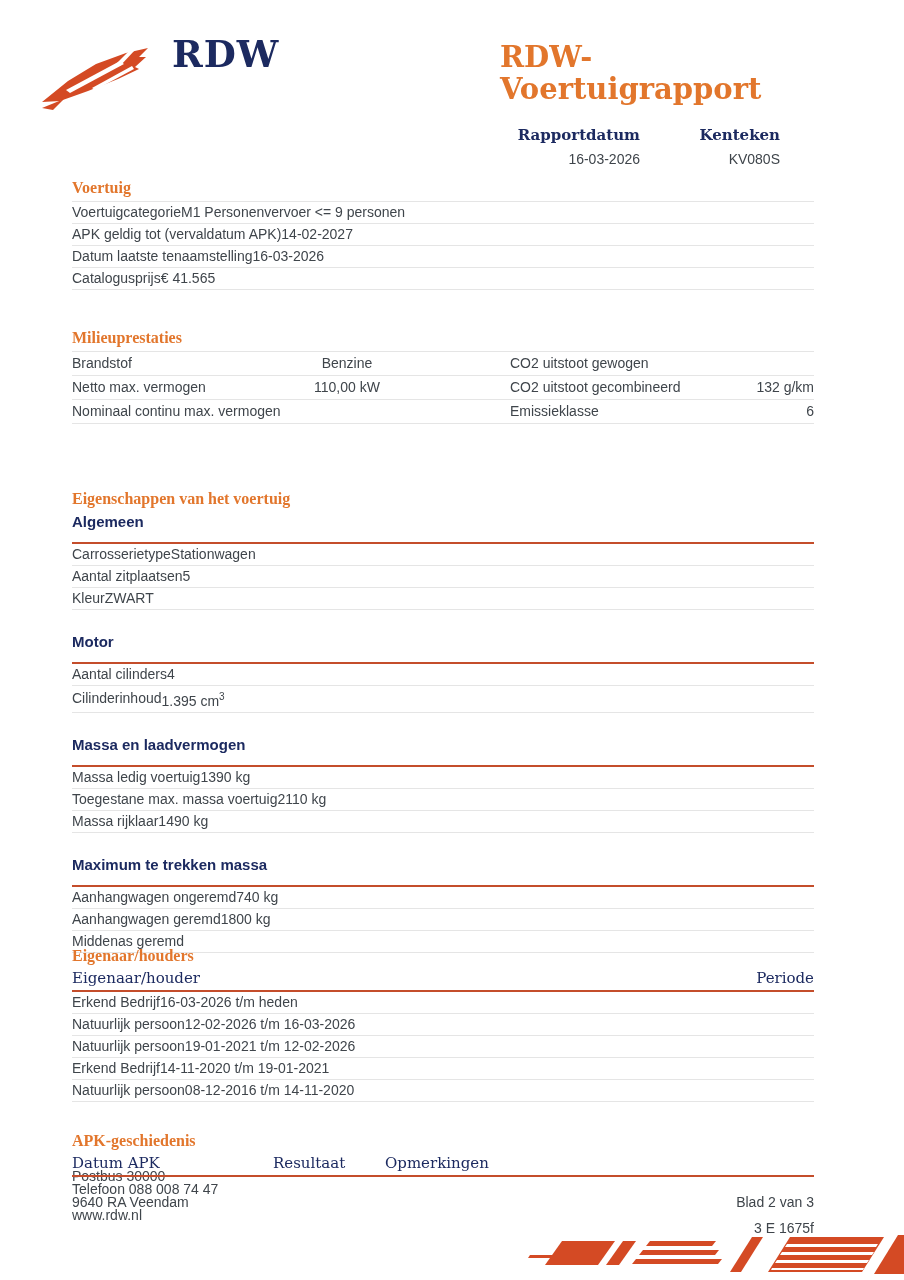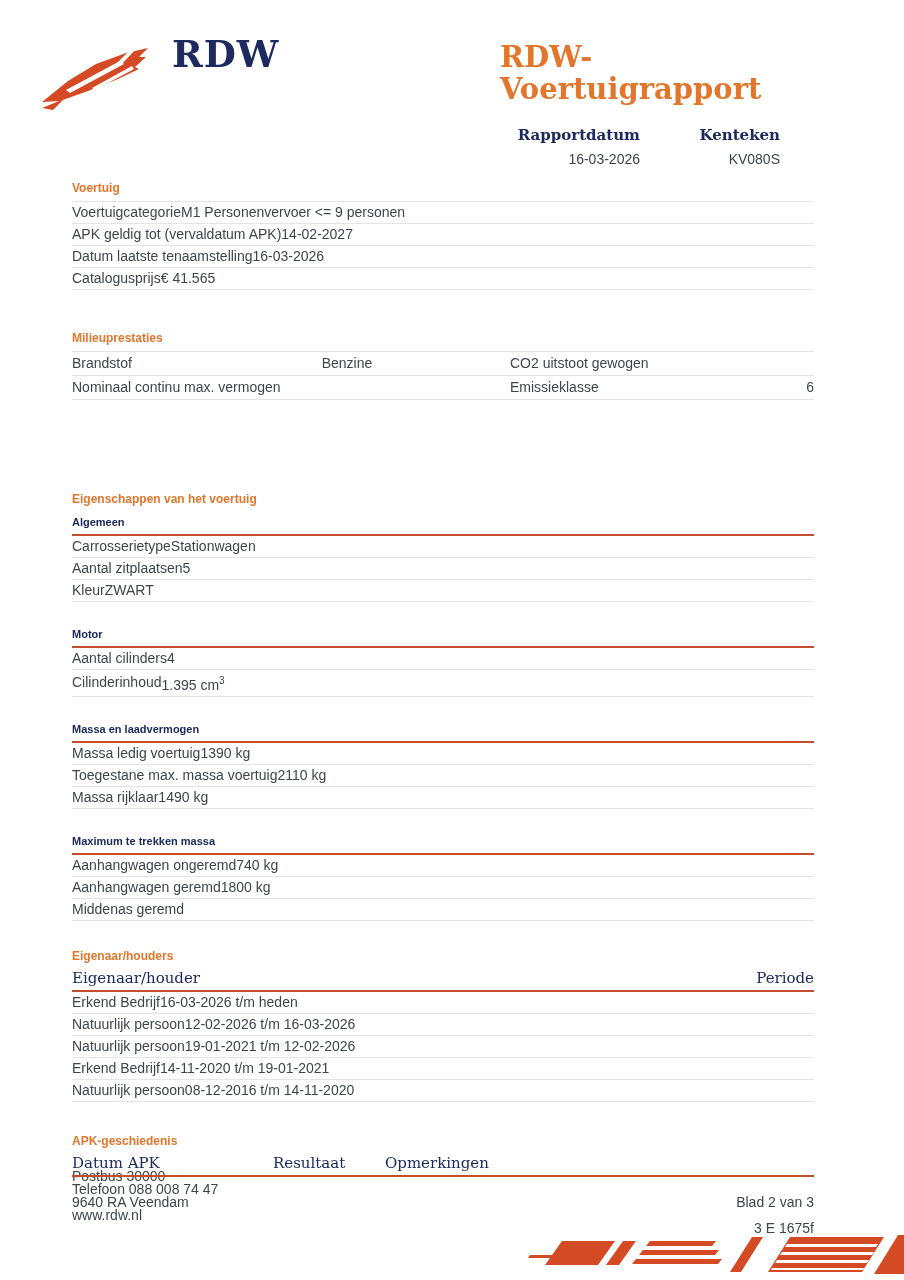--- a/index.html
+++ b/index.html
@@ -29,29 +29,29 @@
   }
   .meta{display:flex;margin-top:20px;}
   .meta-col{width:140px;text-align:right;}
   .meta-label{
     font-family:"DejaVu Serif",serif;font-weight:bold;font-size:15px;color:var(--navy);
   }
   .meta-value{font-size:14px;color:var(--txt);margin-top:7px;}
   
   .section{position:absolute;left:72px;width:742px;}
   .sec-title{
-    font-family:Liberation Sans, sans-serif;font-weight:bold;font-size:12px;
+    font-family:Liberation Serif, serif;font-weight:bold;font-size:16px;
     color:var(--orange);line-height:18px;
   }
   .sec-title.lined{border-bottom:1px solid var(--sep);padding-bottom:4px;}
   .sub{margin-top:23px;}
   .sub.first{margin-top:5px;}
   .sub-title{
-    font-weight:bold;font-size:11px;color:var(--navy);
-    padding-bottom:3px;border-bottom:2px solid var(--rule);line-height:18px;
+    font-weight:bold;font-size:15px;color:var(--navy);
+    padding-bottom:11px;border-bottom:2px solid var(--rule);line-height:18px;
   }
   .row{
     display:flex;justify-content:flex-start;align-items:center;
     font-size:14px;color:var(--txt);padding:2px 0;line-height:17px;
     border-bottom:1px solid var(--sep);min-height:17px;
   }
   .milieu .row{padding:3px 0;}
   .lbl{text-align:left;}
   .val{text-align:right;}
   .val sup{font-size:10px;}
@@ -133,20 +133,27 @@
   </div>
 
   <div class="section milieu" style="top:329px">
     <div class="sec-title lined">Milieuprestaties</div>
     <div class="row">
       <span class="lbl cell-l-label">Brandstof</span>
       <span class="cell-l-value">Benzine</span>
       <span class="cell-spacer"></span>
       <span class="lbl cell-r-label">CO2 uitstoot gewogen</span>
       <span class="cell-r-value"></span>
+    </div>
+    <div class="row">
+      <span class="lbl cell-l-label">Netto max. vermogen</span>
+      <span class="cell-l-value">110,00 kW</span>
+      <span class="cell-spacer"></span>
+      <span class="lbl cell-r-label">CO2 uitstoot gecombineerd</span>
+      <span class="cell-r-value">132 g/km</span>
     </div>
     <div class="row">
       <span class="lbl cell-l-label">Nominaal continu max. vermogen</span>
       <span class="cell-l-value"></span>
       <span class="cell-spacer"></span>
       <span class="lbl cell-r-label">Emissieklasse</span>
       <span class="cell-r-value">6</span>
     </div>
   </div>
 

